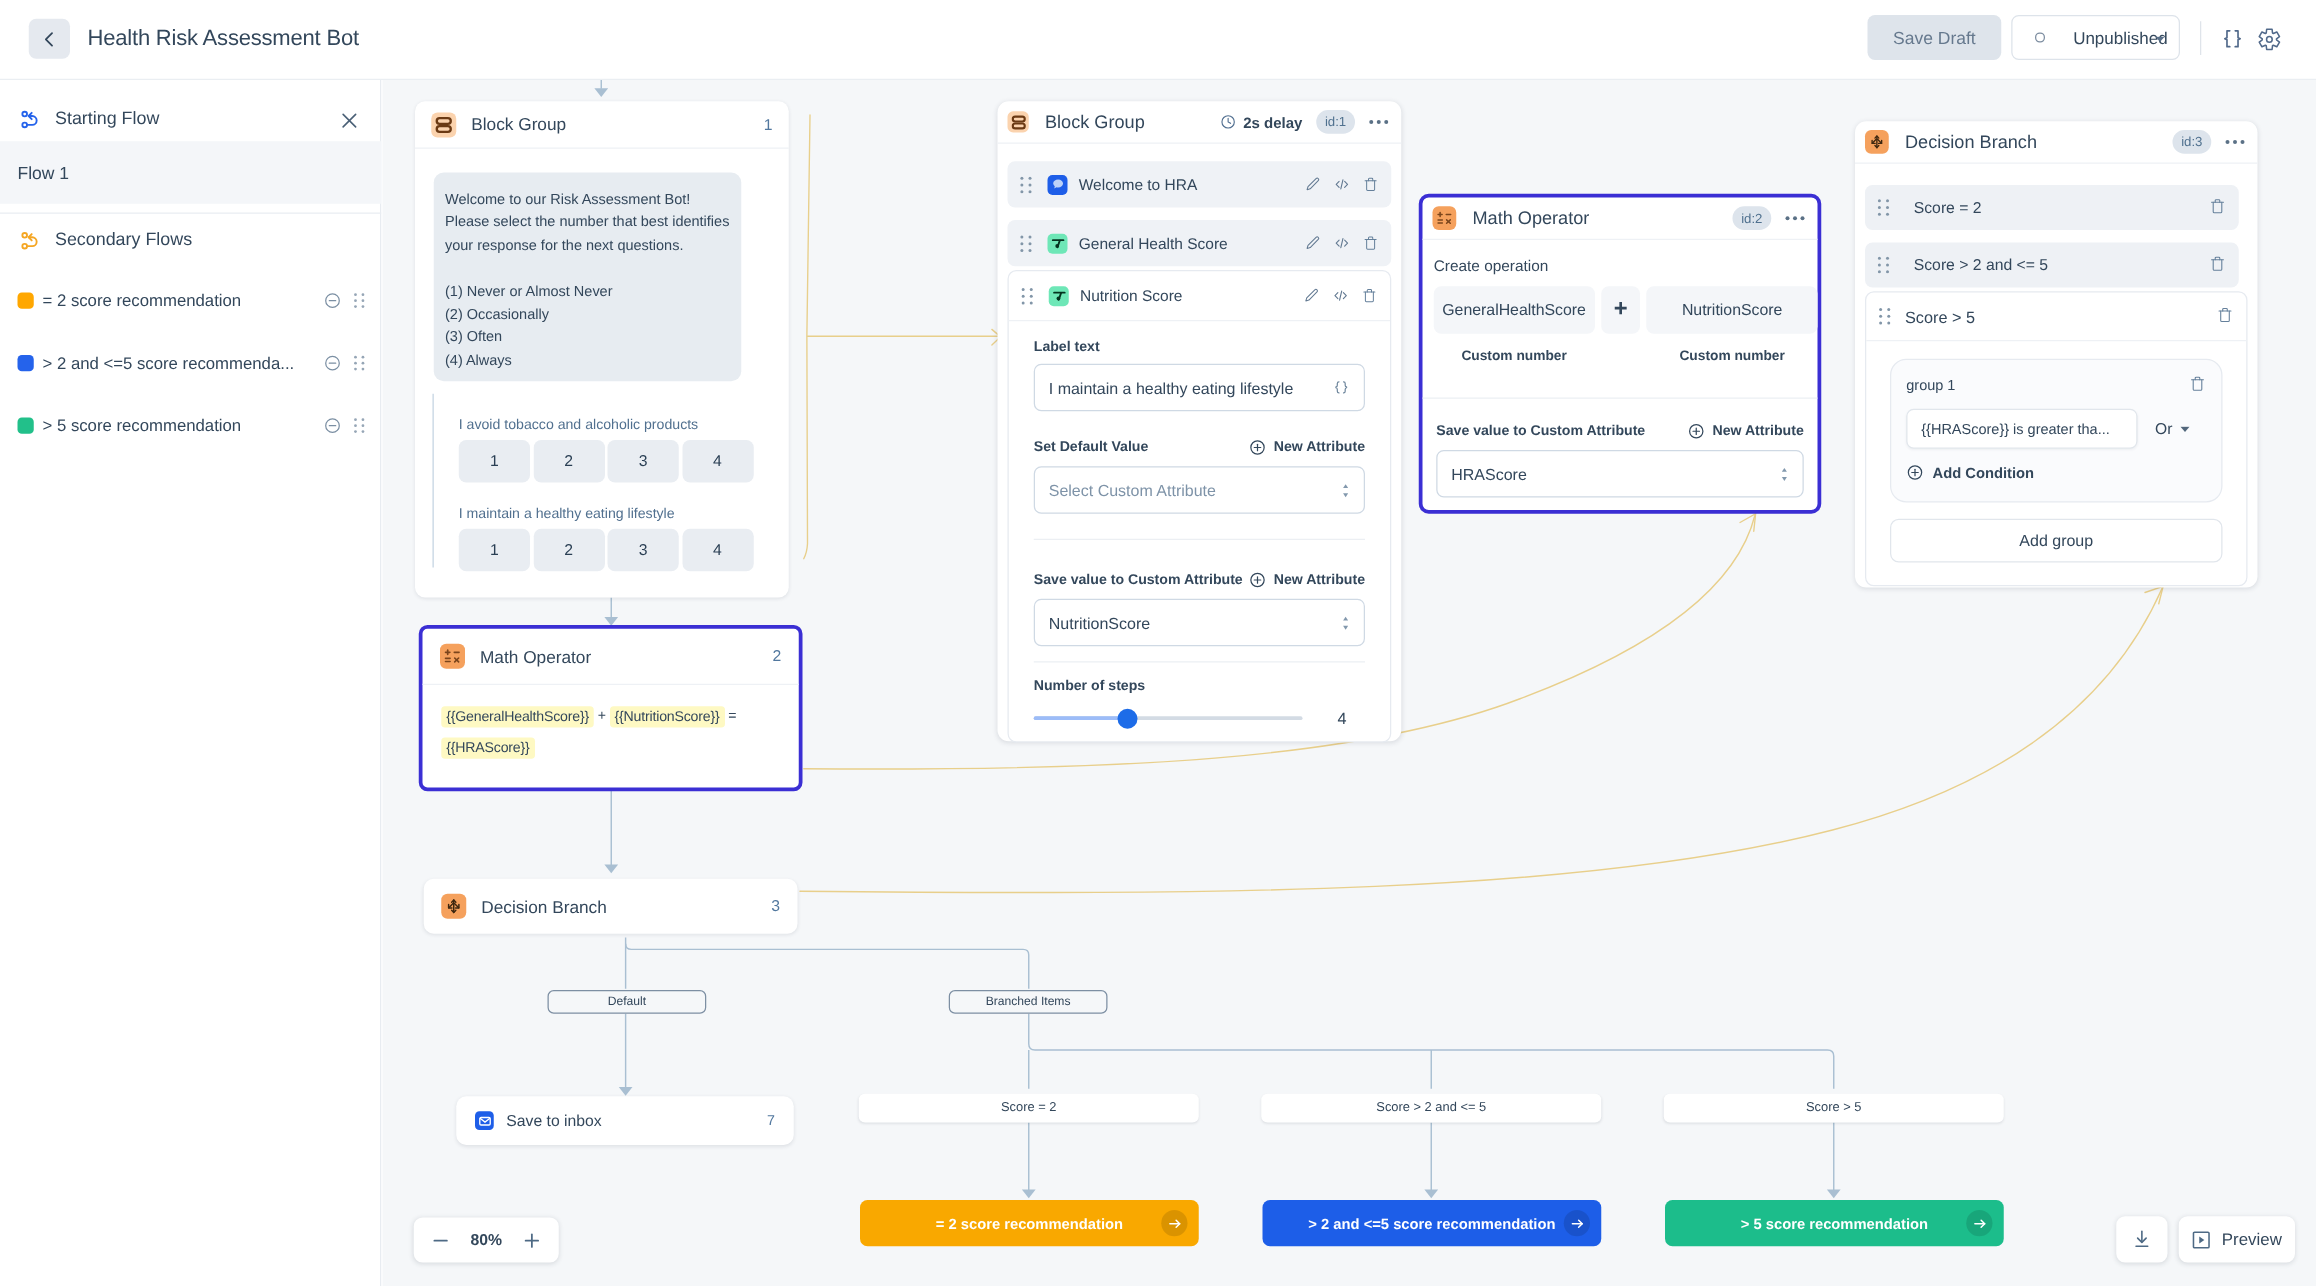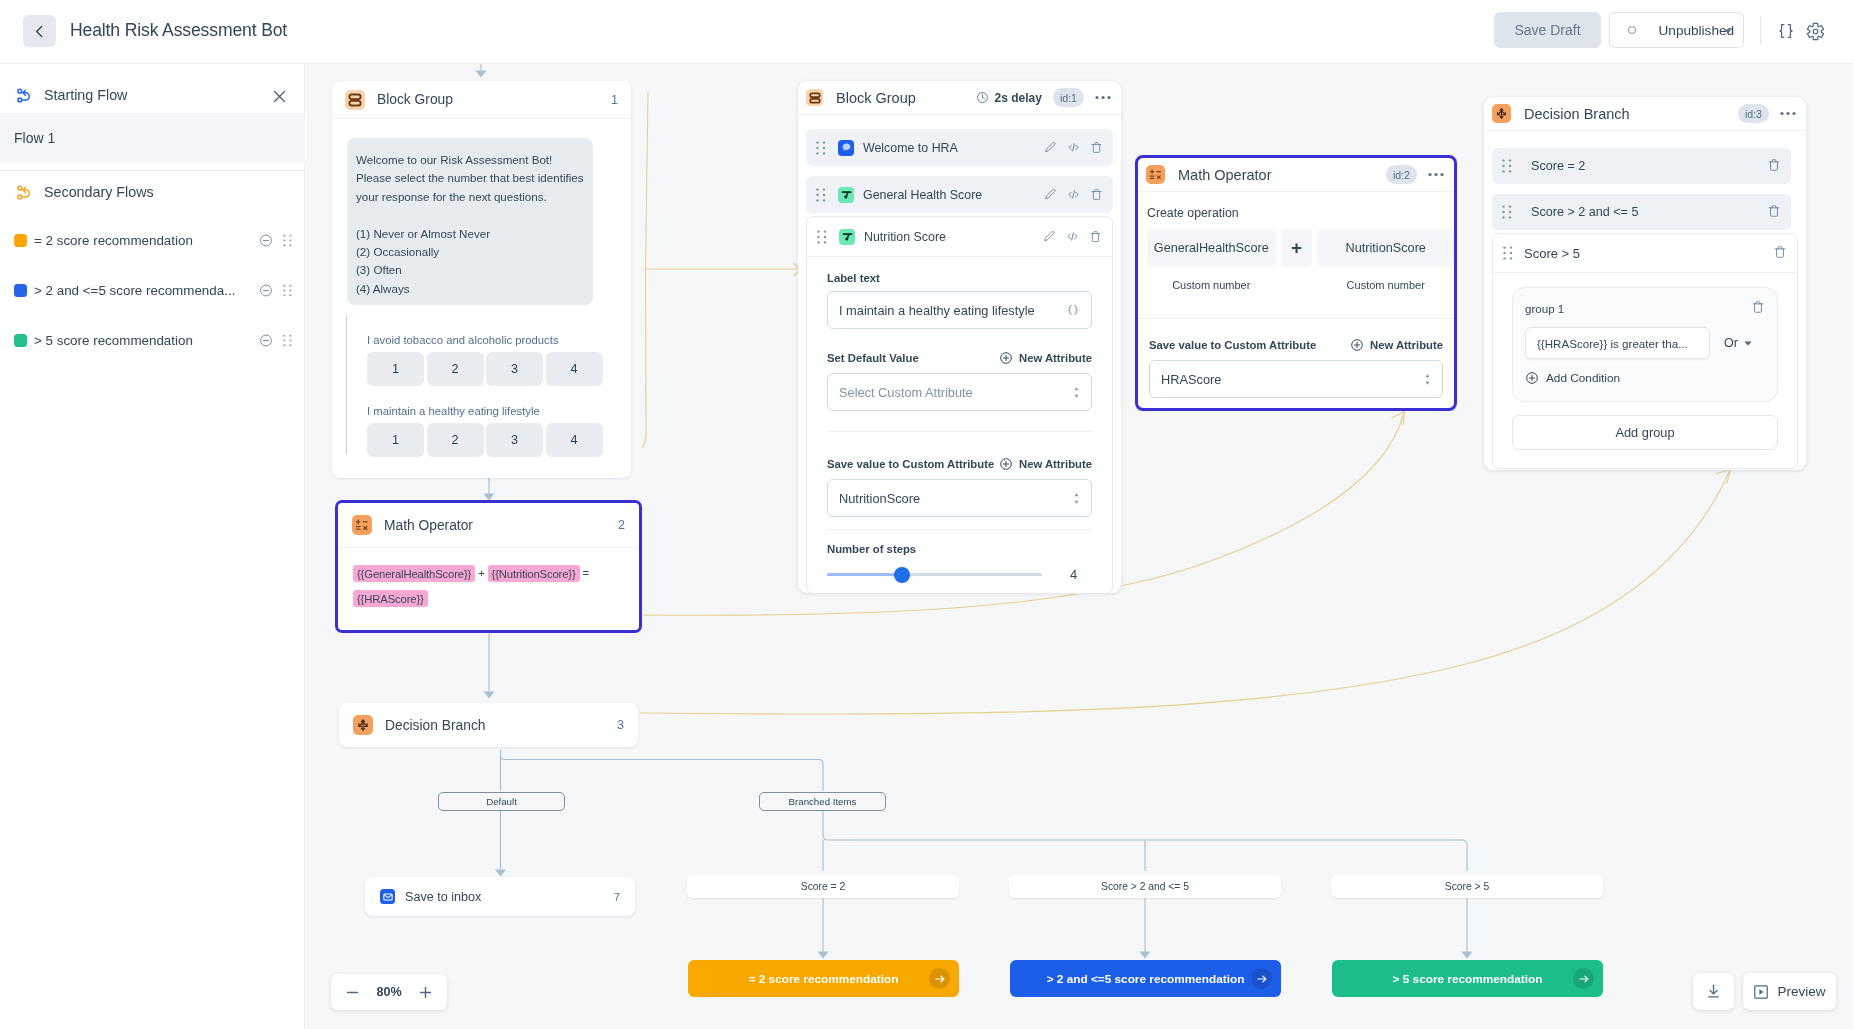--- a/index.html
+++ b/index.html
@@ -57,21 +57,21 @@
 #bg1{left:26px;top:17px;width:299px;height:397px;z-index:2}
 .msg-bubble{position:absolute;left:15px;top:57px;width:246px;height:167px;background:#e7ecf1;border-radius:8px;padding:13px 9px;font-size:11.6px;line-height:18.4px;color:#33475b;overflow:hidden}
 .qblock{position:absolute;left:14px;top:234px;width:276px;height:139px;border-left:1.4px solid #c4d3e2;padding-left:20px}
 .qlabel{font-size:11.3px;color:#51708f;margin:19px 0 6px;font-weight:500}
 .qrow{display:flex;gap:2.5px;margin-bottom:18px}
 .qbtn{width:57px;height:34px;background:#e9edf2;border-radius:6px;display:flex;align-items:center;justify-content:center;font-size:12.6px;color:#2a3f54;cursor:pointer}
 
 
 #math1{position:absolute;left:29px;top:436px;width:307px;height:133px;z-index:3;border:3px solid #3b2fd4;border-radius:7px;background:#fff}
 .math-expr{position:absolute;left:15px;top:58px;width:276px;font-size:11.3px;line-height:25px;color:#33475b;font-family:"Liberation Sans",sans-serif;letter-spacing:-0.15px}
-.tok{background:#f9a8d4;border-radius:3px;padding:2.5px 4px}
+.tok{background:#fef9c3;border-radius:3px;padding:2.5px 4px}
 
 
 #dec1{left:33px;top:639px;width:299px;height:44px}
 
 
 .blabel{position:absolute;height:19px;border:1px solid #7d8fa3;border-radius:5px;background:#f5f7f9;display:flex;align-items:center;justify-content:center;font-size:9.7px;color:#33475b}
 .pill{position:absolute;height:23px;background:#fff;border-radius:5px;display:flex;align-items:center;justify-content:center;font-size:10.3px;color:#33475b;box-shadow:0 1px 2px rgba(37,50,66,.10)}
 .cta{position:absolute;height:37px;border-radius:6px;display:flex;align-items:center;justify-content:center;font-size:11.8px;color:#fff;font-weight:700;cursor:pointer}
 .cta .arrow{position:absolute;right:9px;width:21px;height:21px;border-radius:50%;background:rgba(0,0,0,.12);display:flex;align-items:center;justify-content:center}
 
@@ -104,21 +104,21 @@
 .sub-head .nm{margin-left:9px;font-size:12.4px;color:#33475b}
 .fld-label{font-size:11.3px;color:#33475b;font-weight:600;white-space:nowrap}
 .inp{height:38px;border:1px solid #cfd9e4;border-radius:6px;display:flex;align-items:center;padding:0 11px;font-size:12.8px;color:#33475b;background:#fff}
 .inp.ph{color:#7e93a8}
 .newattr{display:flex;align-items:center;gap:6px;font-size:11.3px;white-space:nowrap;color:#33475b;font-weight:700;cursor:pointer}
 .drag6{width:10px;height:14px;flex:none}
 
 
 #pg-math{position:absolute;z-index:5;left:829px;top:91px;width:322px;height:256px;border:3px solid #3b2fd4;border-radius:8px;background:#fff;box-shadow:none}
 .op-chip{height:38px;border-radius:6px;background:#f4f6f9;display:flex;align-items:center;justify-content:center;font-size:12.7px;color:#33475b}
-.cnum{font-size:11px;color:#33475b;font-weight:400;text-align:center}
+.cnum{font-size:11px;color:#33475b;font-weight:700;text-align:center}
 
 
 #pg-dec{left:1178px;top:33px;width:322px;height:373px}
 .crow{margin:0 15px 10px 8px;height:36px;border-radius:6px;background:#eef1f5;display:flex;align-items:center;padding:0 10px}
 .crow .nm{margin-left:19px;font-size:12.6px;color:#33475b}
 .cgroup{border:1px solid #e6eaf0;border-radius:13px;background:#fafbfd;padding:12px 12px 16px}
 .condbox{height:32px;border:1px solid #e1e6ec;border-radius:6px;background:#fff;display:flex;align-items:center;padding:0 11px;font-size:11.6px;color:#33475b;box-shadow:0 1px 2px rgba(37,50,66,.06)}
 .addgroup{border:1px solid #e1e6ec;border-radius:7px;height:35px;display:flex;align-items:center;justify-content:center;font-size:12.8px;color:#33475b;font-weight:500;cursor:pointer}
 </style>
 </head>
@@ -797,21 +797,21 @@
                       <path d="M0.5 0.4 L5 5.6 L9.5 0.4 Z" fill="#52677c"></path>
                     </svg>
                 </span>
               </div>
               <div style="display:flex;align-items:center;gap:7px;margin-top:12px;cursor:pointer">
                 <svg width="14" height="14" viewBox="0 0 20 20" fill="none" stroke="#33475b" stroke-width="1.4">
                     <circle cx="10" cy="10" r="7.6"></circle>
                     <line x1="10" y1="6.3" x2="10" y2="13.7" stroke-linecap="round"></line>
                     <line x1="6.3" y1="10" x2="13.7" y2="10" stroke-linecap="round"></line>
                   </svg>
-                <span style="font-size:11.8px;color:#33475b;font-weight:400">Add Condition</span>
+                <span style="font-size:11.8px;color:#33475b;font-weight:700">Add Condition</span>
               </div>
             </div>
             <div class="addgroup" style="margin-top:13px">Add group</div>
           </div>
         </div>
       </div>
     </div>
   </div>
 </div>
 

